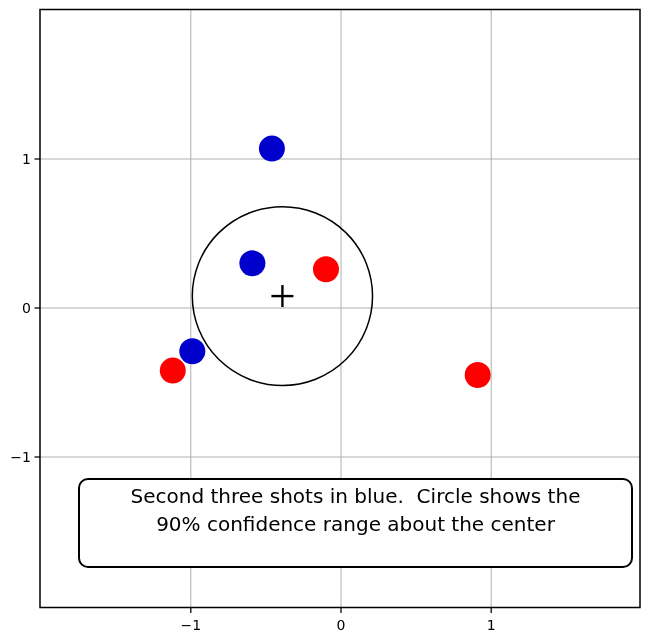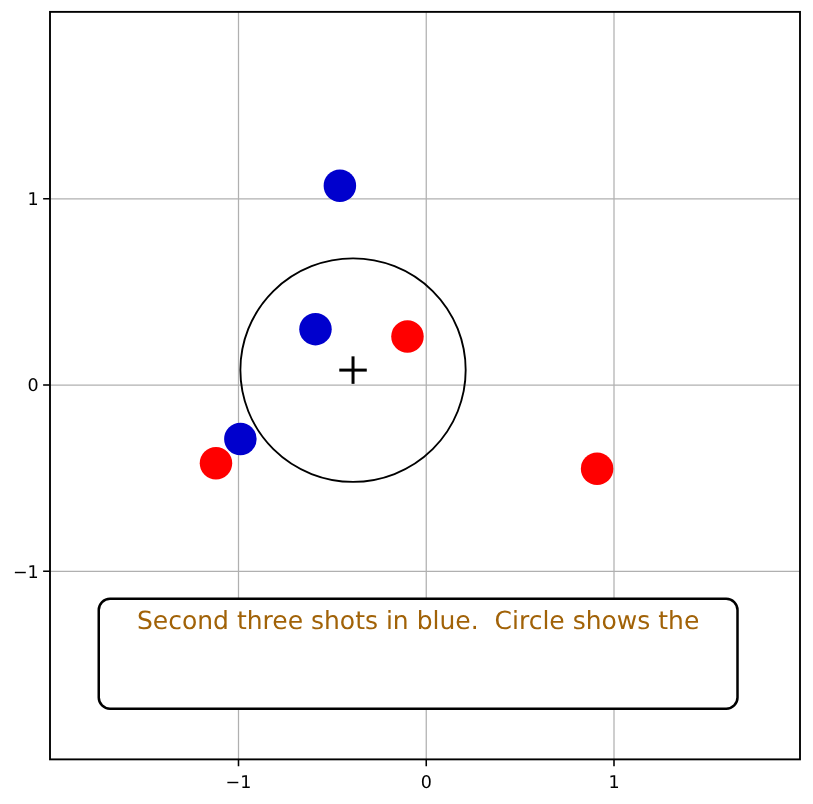--- a/index.html
+++ b/index.html
@@ -17,29 +17,29 @@
   }
   .figure svg {
     position: absolute;
     left: 0;
     top: 0;
   }
   .annotation-box {
     position: absolute;
     left: 78px;
     top: 478px;
-    width: 513px;
+    width: 555px;
     height: 90px;
     box-sizing: border-box;
     background: #ffffff;
     border: 2px solid #000000;
     border-radius: 10px;
     text-align: center;
     padding-top: 2px;
-    color: #a16207;
+    color: #000000;
   }
   .annotation-line {
     font-size: 20px;
     line-height: 28px;
     white-space: pre;
   }
 </style>
 </head>
 <body>
 
@@ -70,14 +70,15 @@
       <text x="491.2" y="630" text-anchor="middle" font-size="14px" fill="#000000">1</text>
       <line x1="34.5" y1="159" x2="40" y2="159" stroke="#000000" stroke-width="1.25"></line>
       <text x="31" y="164" text-anchor="end" font-size="14px" fill="#000000">1</text>
       <line x1="34.5" y1="308" x2="40" y2="308" stroke="#000000" stroke-width="1.25"></line>
       <text x="31" y="313" text-anchor="end" font-size="14px" fill="#000000">0</text>
       <line x1="34.5" y1="457" x2="40" y2="457" stroke="#000000" stroke-width="1.25"></line>
       <text x="31" y="462" text-anchor="end" font-size="14px" fill="#000000">−1</text>
     </svg>
   <div class="annotation-box">
     <div class="annotation-line">Second three shots in blue.  Circle shows the</div>
+    <div class="annotation-line">90% confidence range about the center</div>
   </div>
 </div>
 
 </body></html>

